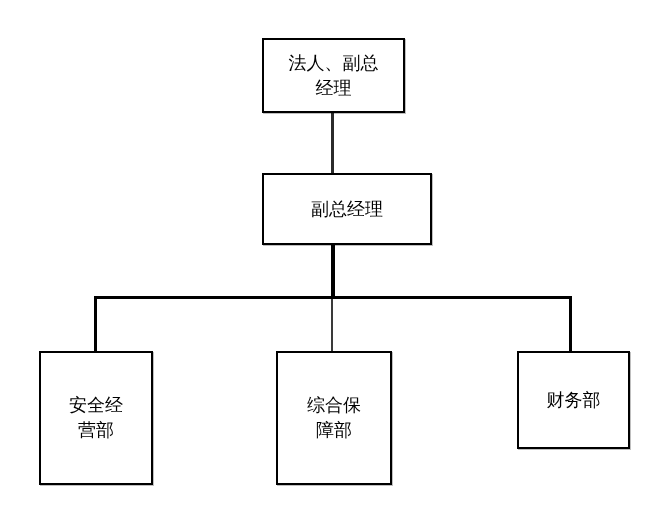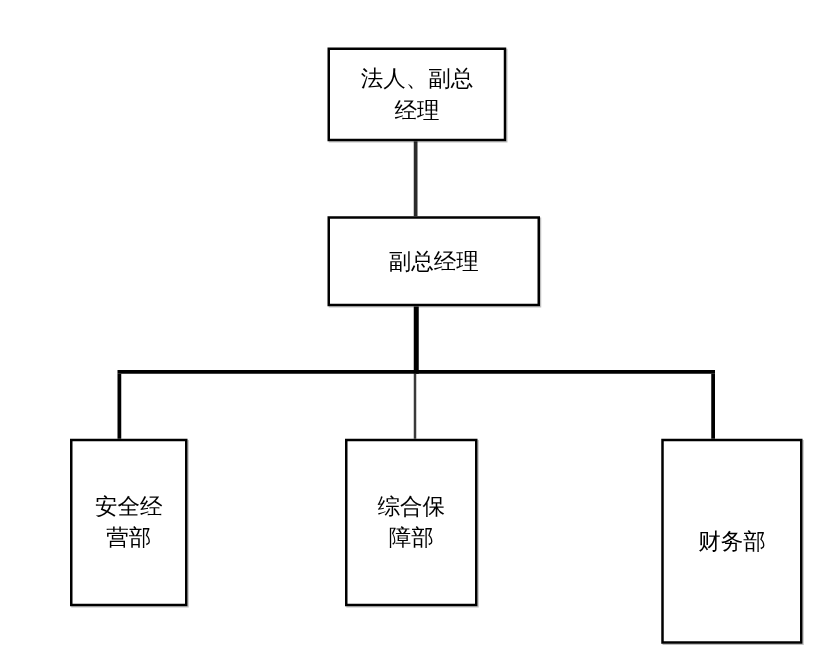--- a/index.html
+++ b/index.html
@@ -30,23 +30,23 @@
     display: block;
     font-size: 18px;
     line-height: 25px;
     color: #000000;
     white-space: pre-line;
     text-align: center;
   }
   
   .node-root    { left: 262px; top: 38px;  width: 143px; height: 75px;  }
   .node-deputy  { left: 262px; top: 173px; width: 170px; height: 72px;  }
-  .node-safety  { left: 56px;  top: 351px; width: 94px; height: 134px; }
-  .node-support { left: 276px; top: 351px; width: 106px; height: 134px; }
-  .node-finance { left: 529px; top: 351px; width: 113px; height: 164px; }
+  .node-safety  { left: 39px;  top: 351px; width: 114px; height: 134px; }
+  .node-support { left: 276px; top: 351px; width: 116px; height: 134px; }
+  .node-finance { left: 517px; top: 351px; width: 113px; height: 98px; }
 
   
   .edge {
     position: absolute;
     background: #000000;
   }
   .edge-root-deputy   { left: 331px; top: 112px; width: 3px;   height: 62px;  background: #2b2b2b; }
   .edge-deputy-stem   { left: 331px; top: 245px; width: 4px;   height: 54px;  }
   .edge-hbar          { left: 94px;  top: 296px; width: 478px; height: 3px;   }
   .edge-drop-safety   { left: 94px;  top: 299px; width: 3px;   height: 53px;  }

